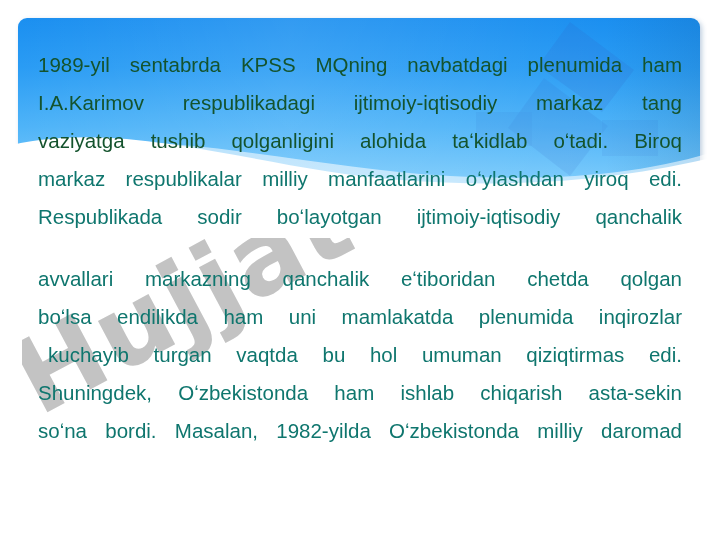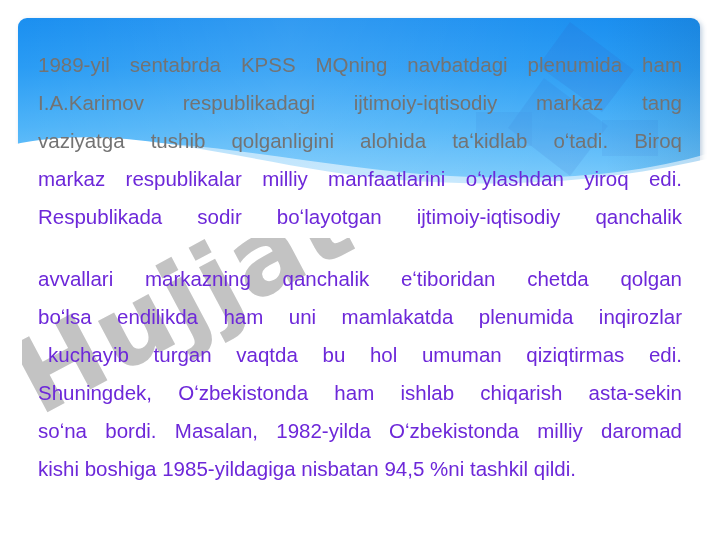--- a/index.html
+++ b/index.html
@@ -107,28 +107,28 @@
     position: absolute;
     left: 38px;
     top: 46px;
     width: 644px;
   }
   .line {
     display: block;
     font-family: "Liberation Sans", sans-serif;
     font-size: 20.5px;
     line-height: 38px;
-    color: #6d28d9;
+    color: #0f766e;
     text-align: justify;
     text-align-last: justify;
     white-space: nowrap;
     letter-spacing: 0px;
   }
   .line.on-blue {
-    color: #737373;
+    color: #14532d;
   }
   .line.last {
     text-align: left;
     text-align-last: left;
   }
 </style>
 </head>
 <body>
 
 <div id="slide">
@@ -162,16 +162,15 @@
     <span class="line on-blue" style="word-spacing: 0px;">1989-yil sentabrda KPSS MQning navbatdagi plenumida ham</span>
     <span class="line on-blue" style="word-spacing: 0px;">I.A.Karimov respublikadagi ijtimoiy-iqtisodiy markaz tang</span>
     <span class="line on-blue" style="word-spacing: 0px;">vaziyatga tushib qolganligini alohida taʻkidlab oʻtadi. Biroq</span>
     <span class="line" style="word-spacing: 0px;">markaz respublikalar milliy manfaatlarini oʻylashdan yiroq edi.</span>
     <span class="line" style="word-spacing: 0px;">Respublikada sodir boʻlayotgan ijtimoiy-iqtisodiy qanchalik</span>
     <span class="line" style="word-spacing: 0px; margin-top: 24px;">avvallari markazning qanchalik eʻtiboridan chetda qolgan</span>
     <span class="line" style="word-spacing: 0px;">boʻlsa endilikda ham uni mamlakatda plenumida inqirozlar</span>
     <span class="line" style="word-spacing: 0px; margin-left: 10px;">kuchayib turgan vaqtda bu hol umuman qiziqtirmas edi.</span>
     <span class="line" style="word-spacing: 0px;">Shuningdek, Oʻzbekistonda ham ishlab chiqarish asta-sekin</span>
     <span class="line" style="word-spacing: 0px;">soʻna bordi. Masalan, 1982-yilda Oʻzbekistonda milliy daromad</span>
-    <span class="line last">kishi boshiga 1985-yildagiga nisbatan 94,5 %ni tashkil qildi.</span>
   </div>
 
 </div>
 
 </body></html>

